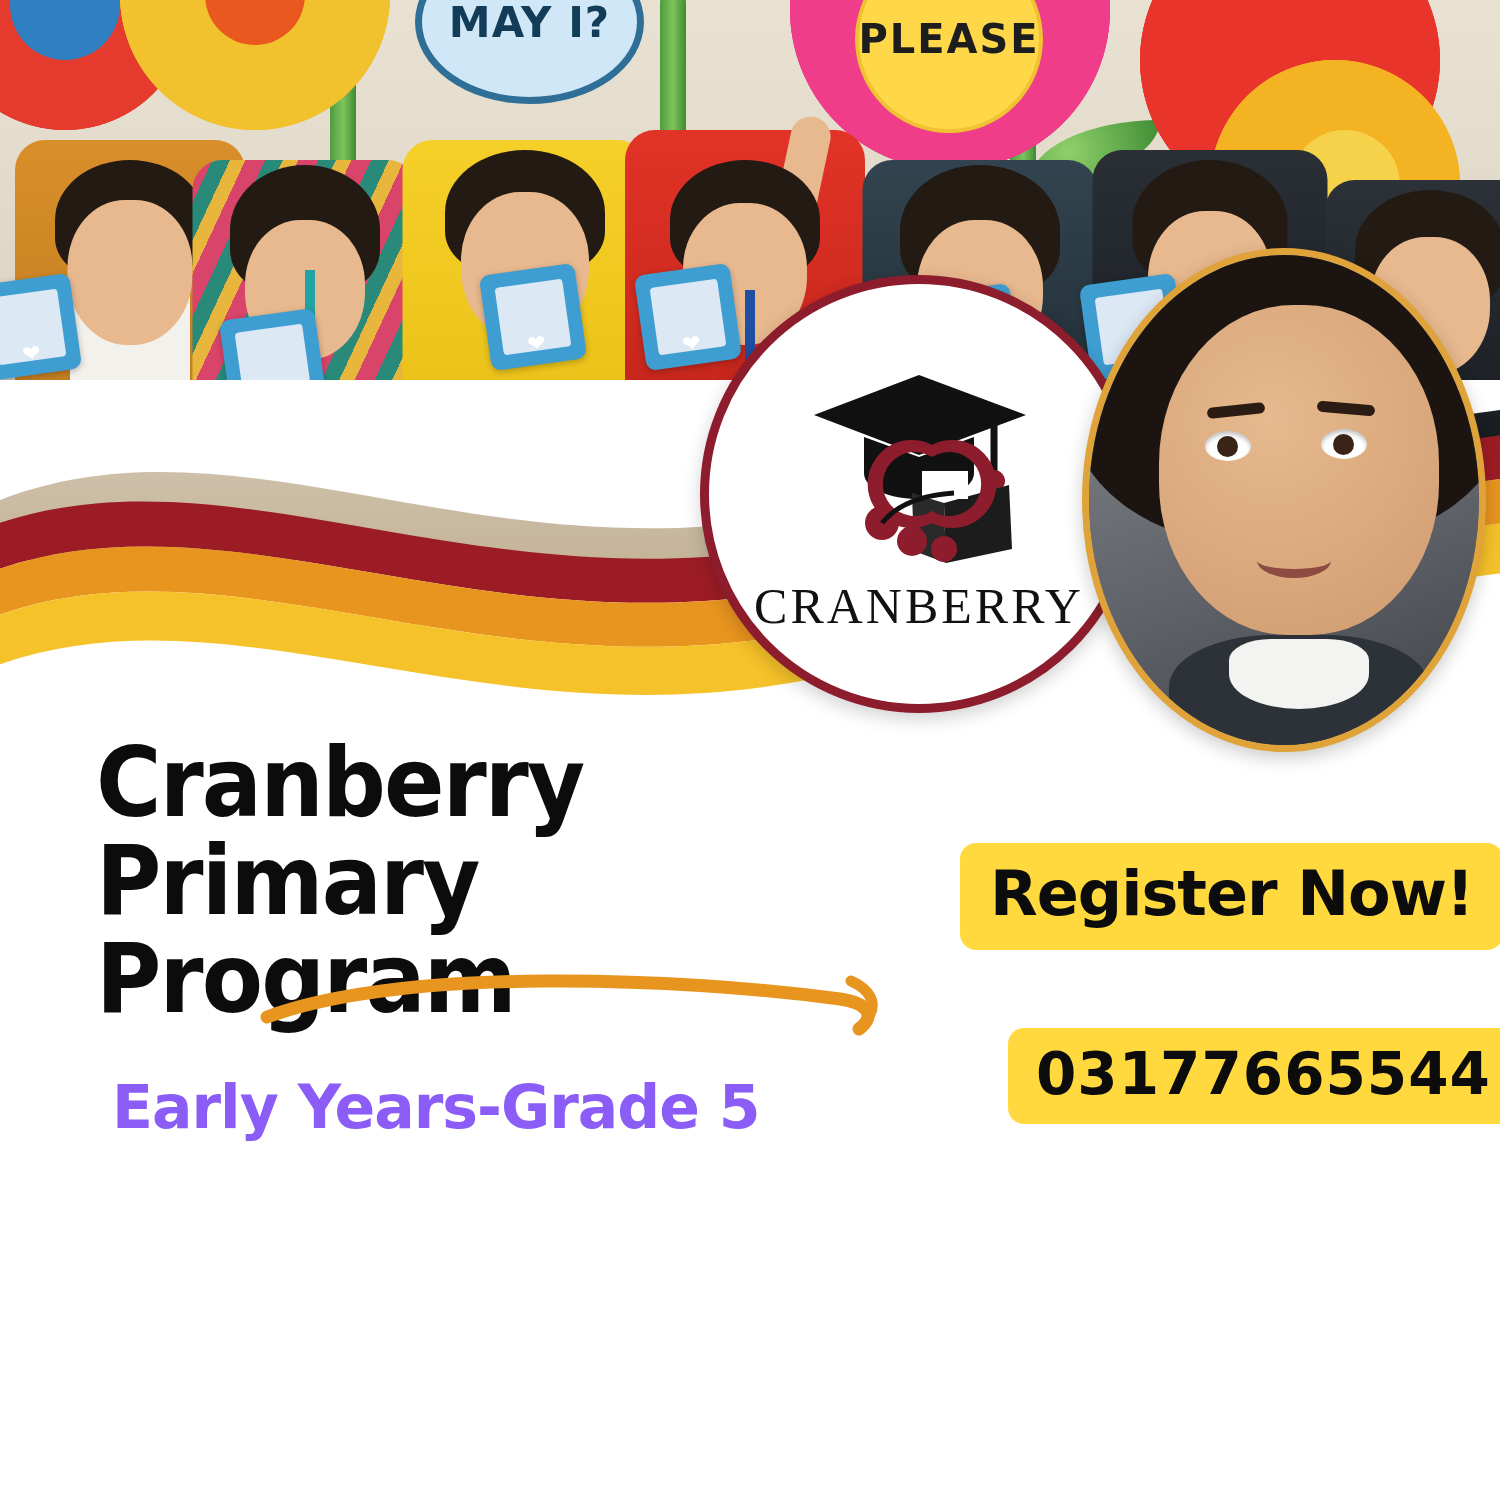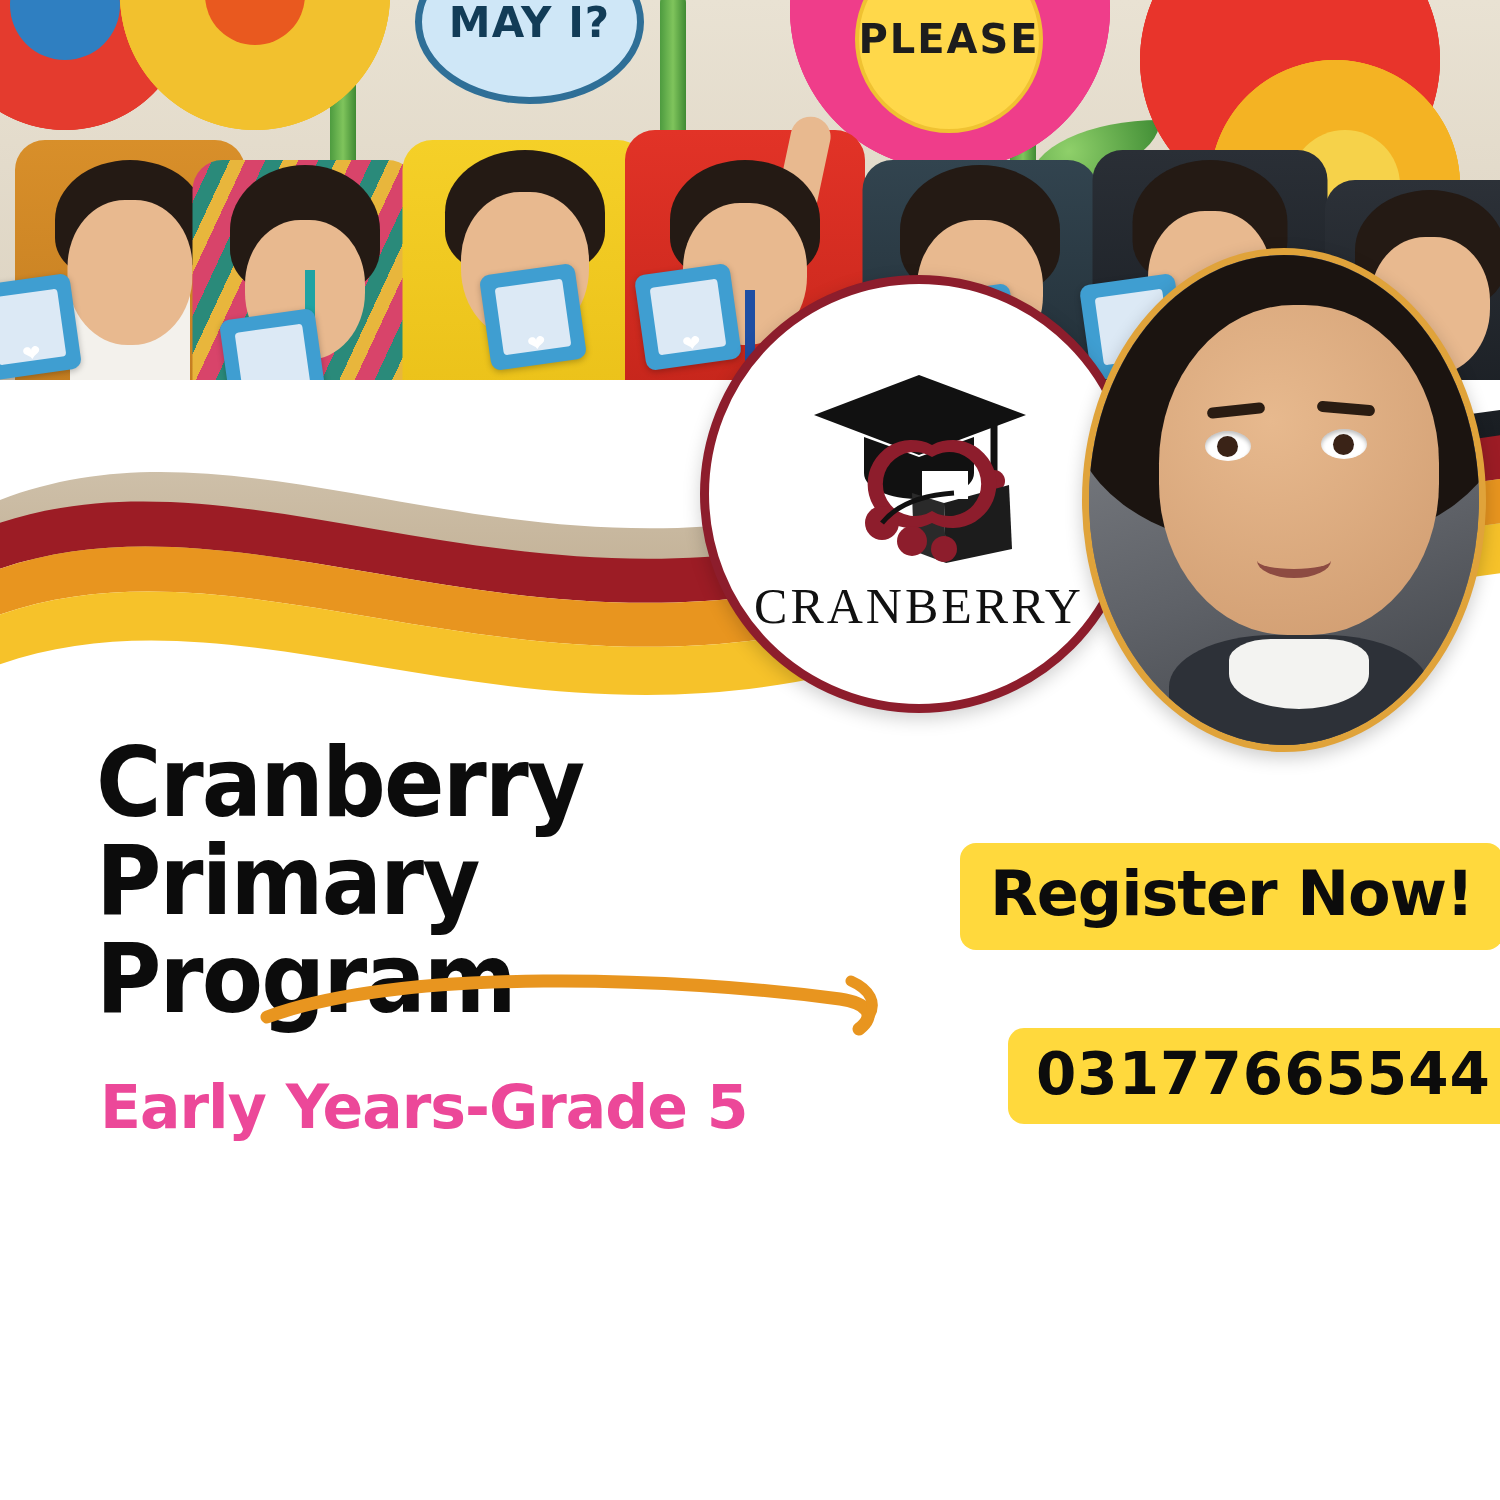--- a/index.html
+++ b/index.html
@@ -303,26 +303,26 @@
   .underline-swoosh {
     position: absolute;
     left: 255px;
     top: 955px;
     width: 640px;
     height: 100px;
   }
 
   .subline {
     position: absolute;
-    left: 100px;
+    left: 112px;
     top: 1072px;
     font-family: "DejaVu Sans", sans-serif;
     font-weight: bold;
     font-size: 60px;
-    color: #ec4899;
+    color: #8b5cf6;
     letter-spacing: -1px;
   }
 
   .quote {
     position: absolute;
     left: 190px;
     top: 1195px;
     width: 1120px;
     text-align: center;
     font-family: "Liberation Serif", serif;

